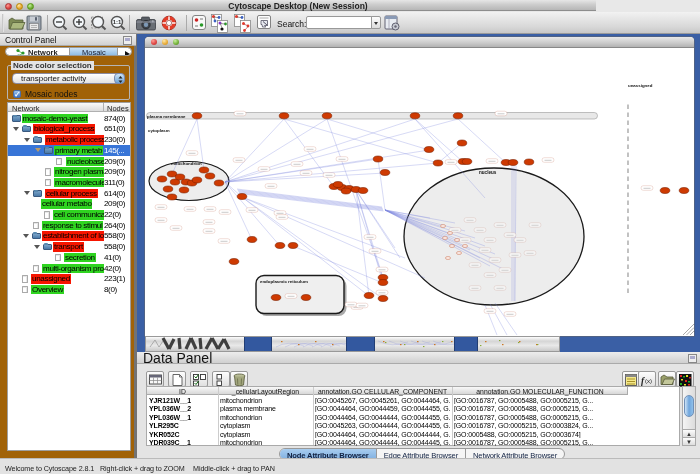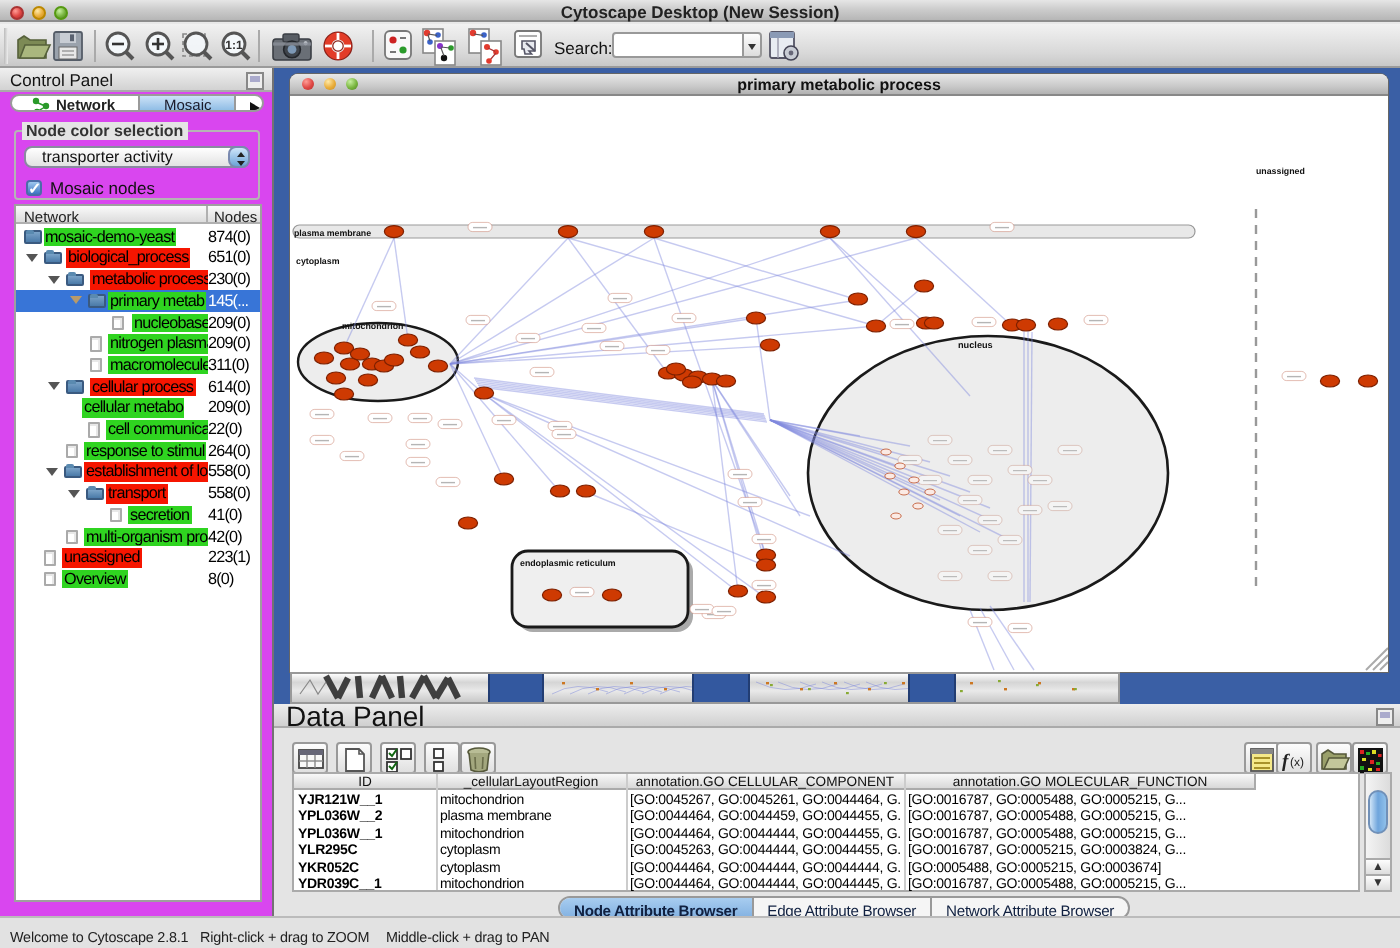--- a/index.html
+++ b/index.html
@@ -1,20 +1,20 @@
 <!DOCTYPE html>
 <html><head><meta charset="utf-8"><style>
 *{margin:0;padding:0;box-sizing:border-box}
 html,body{width:700px;height:474px;overflow:hidden;font-family:"Liberation Sans",sans-serif;background:#e8e8e8}
-#titlebar{position:absolute;left:0;top:0;width:700px;height:11px;background:linear-gradient(#e6e6e6,#cdcdcd 45%,#b6b6b6);border-bottom:1px solid #8d8d8d}
+#titlebar{position:absolute;left:0;top:0;width:596px;height:11px;background:linear-gradient(#e6e6e6,#cdcdcd 45%,#b6b6b6);border-bottom:1px solid #8d8d8d}
 #titlebar .t{position:absolute;left:0;right:0;top:0.5px;text-align:center;font-size:8.5px;font-weight:bold;color:#222}
 .light{position:absolute;top:2.5px;width:7px;height:7px;border-radius:50%}
 #toolbar{position:absolute;left:0;top:12px;width:700px;height:22px;background:linear-gradient(#f2f2f2,#d8d8d8 70%,#c8c8c8);border-bottom:1px solid #9a9a9a}
 .tsep{position:absolute;top:3px;height:16px;width:1px;background:#aaa}
-#cpanel{position:absolute;left:0;top:34px;width:137px;height:424px;background:#d946ef;border-right:1px solid #737373}
+#cpanel{position:absolute;left:0;top:34px;width:137px;height:424px;background:#a16207;border-right:3px solid #737373}
 #cphead{position:absolute;left:0;top:0;width:136px;height:12px;background:linear-gradient(#f0f0f0,#d2d2d2);border-bottom:1px solid #aaa;font-size:8.5px;color:#111;padding-left:5px;line-height:12px}
 #tabbar{position:absolute;left:5px;top:13px;width:127px;height:9px;background:#fff;border:1px solid #9a9a9a;border-radius:5px;overflow:hidden}
 #tabmosaic{position:absolute;left:63px;top:0;width:49px;height:10px;background:linear-gradient(#cce2f7,#77aede);border-left:1px solid #9a9a9a;border-right:1px solid #9a9a9a}
 #tabbar .nt{position:absolute;left:22px;top:0;font-size:7.5px;font-weight:bold;color:#222;line-height:9px}
 #tabbar .mt{position:absolute;left:76px;top:0;font-size:7.5px;font-weight:normal;color:#1a1a2a;line-height:9px}
 .rarrow{position:absolute;left:119px;top:2.5px;width:0;height:0;border-left:5px solid #111;border-top:3px solid transparent;border-bottom:3px solid transparent}
 #gbox{position:absolute;left:7px;top:31px;width:123px;height:35px;border:1px solid #b5b5b5;border-radius:2px}
 #gboxlabel{position:absolute;left:11px;top:27px;background:#e4e4e4;font-size:8px;font-weight:bold;color:#333;padding:0 2px}
 #combo{position:absolute;left:12px;top:39px;width:113px;height:11px;background:linear-gradient(#fff,#e2e2e2);border:1px solid #8a8aa0;border-radius:4px}
 #combo .ct{position:absolute;left:8px;top:0;font-size:8px;color:#111;line-height:10px}
@@ -306,21 +306,20 @@
         <span class="tnum" style="">8(0)</span>
       </div>
 </div>
   </div>
 <div id="desktop">
 <div id="netwin">
 <div id="nettitle">
 <div class="nlight" style="left:6px;background:radial-gradient(circle at 35% 30%,#ff9d96,#df4744 55%,#b03230)"></div>
 <div class="nlight" style="left:17px;background:radial-gradient(circle at 35% 30%,#ffe9a8,#e9ad3a 55%,#c78d20)"></div>
 <div class="nlight" style="left:28px;background:radial-gradient(circle at 35% 30%,#c8f0a0,#78b53e 55%,#508022)"></div>
-<div class="t">primary metabolic process</div>
       </div>
 <svg width="549" height="288" style="position:absolute;left:0;top:11px" viewBox="0 0 549 288">
         <ellipse cx="349" cy="188.5" rx="90" ry="68.5" fill="#ededed" stroke="#1a1a1a" stroke-width="1.3"></ellipse>
         <text x="334" y="126" font-size="4.6" font-weight="bold" fill="#111" font-family="Liberation Sans">nucleus</text>
         <ellipse cx="44" cy="133" rx="40" ry="19.5" fill="#ededed" stroke="#1a1a1a" stroke-width="1.2"></ellipse>
         <text x="26" y="116.5" font-size="4.4" font-weight="bold" fill="#111" font-family="Liberation Sans">mitochondrion</text>
         <rect x="1.5" y="64.5" width="451" height="6.5" rx="3.2" fill="#e8e8e8" stroke="#999" stroke-width="0.6"></rect>
         <text x="2" y="69.8" font-size="4.4" font-weight="bold" fill="#111" font-family="Liberation Sans">plasma membrane</text>
         <text x="3" y="84" font-size="4.4" font-weight="bold" fill="#111" font-family="Liberation Sans">cytoplasm</text>
         <line x1="483" y1="56.5" x2="483" y2="248" stroke="#999" stroke-width="1.2" stroke-dasharray="4.5 3.5"></line>

